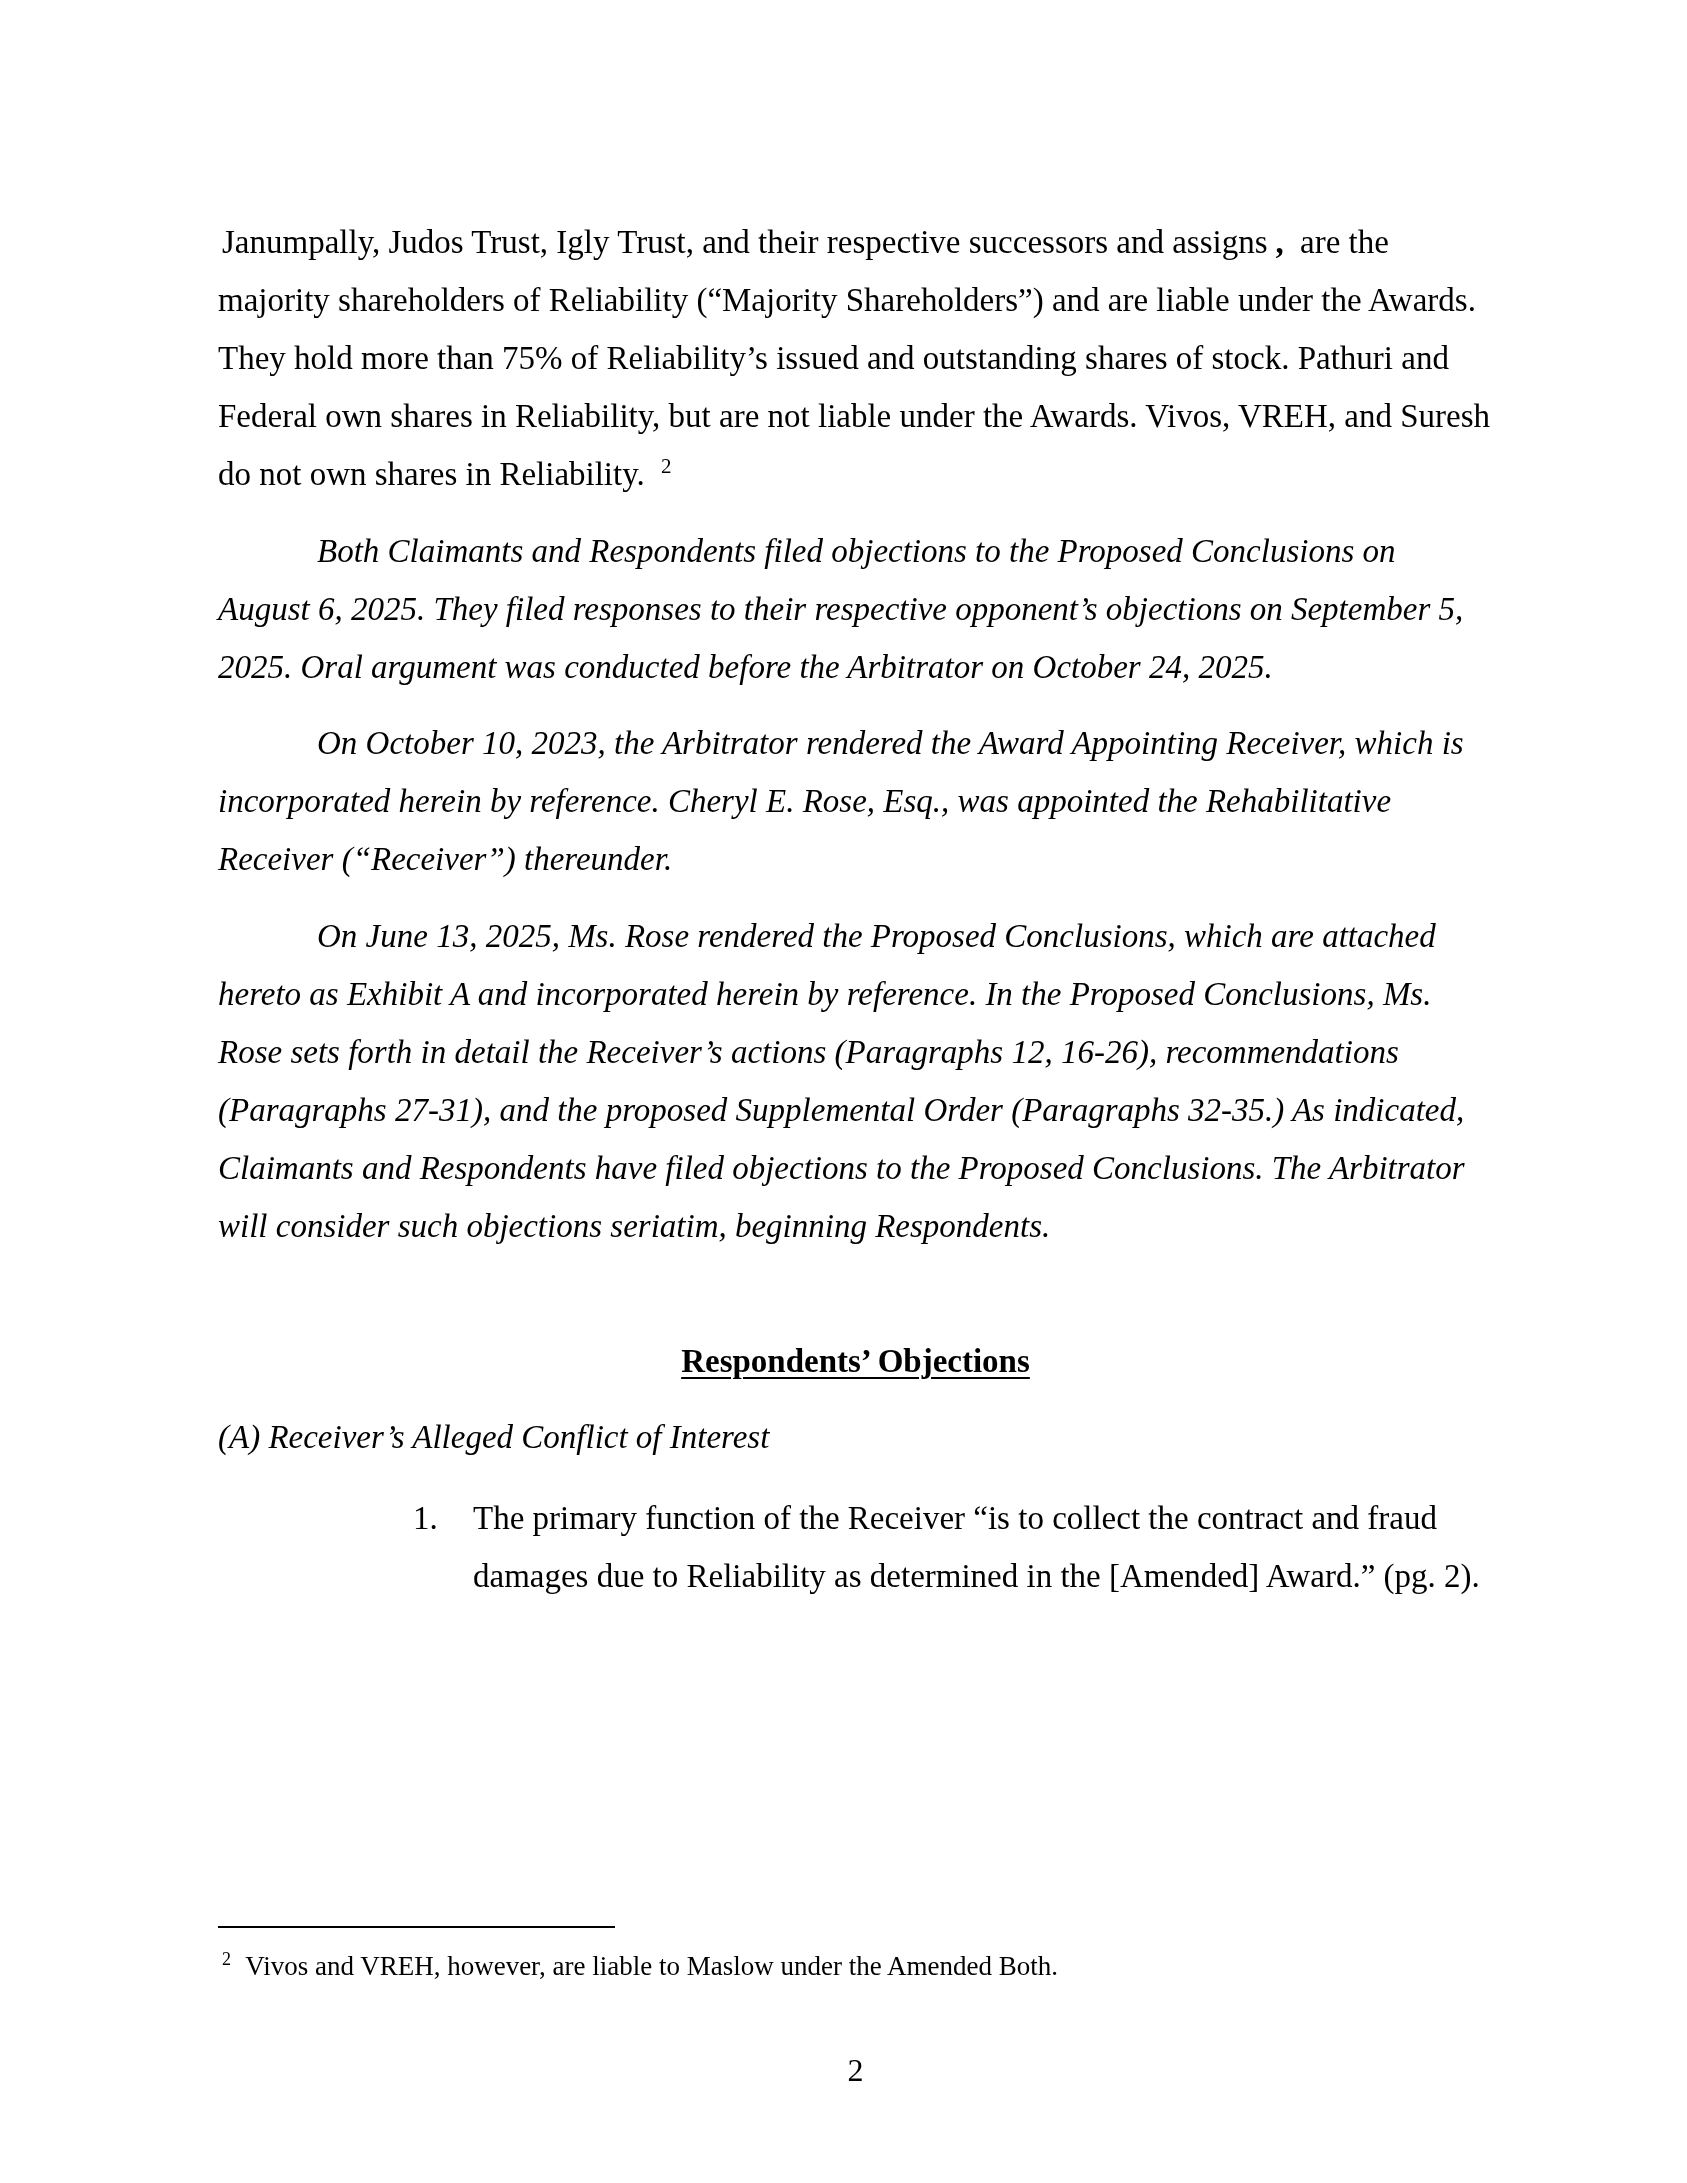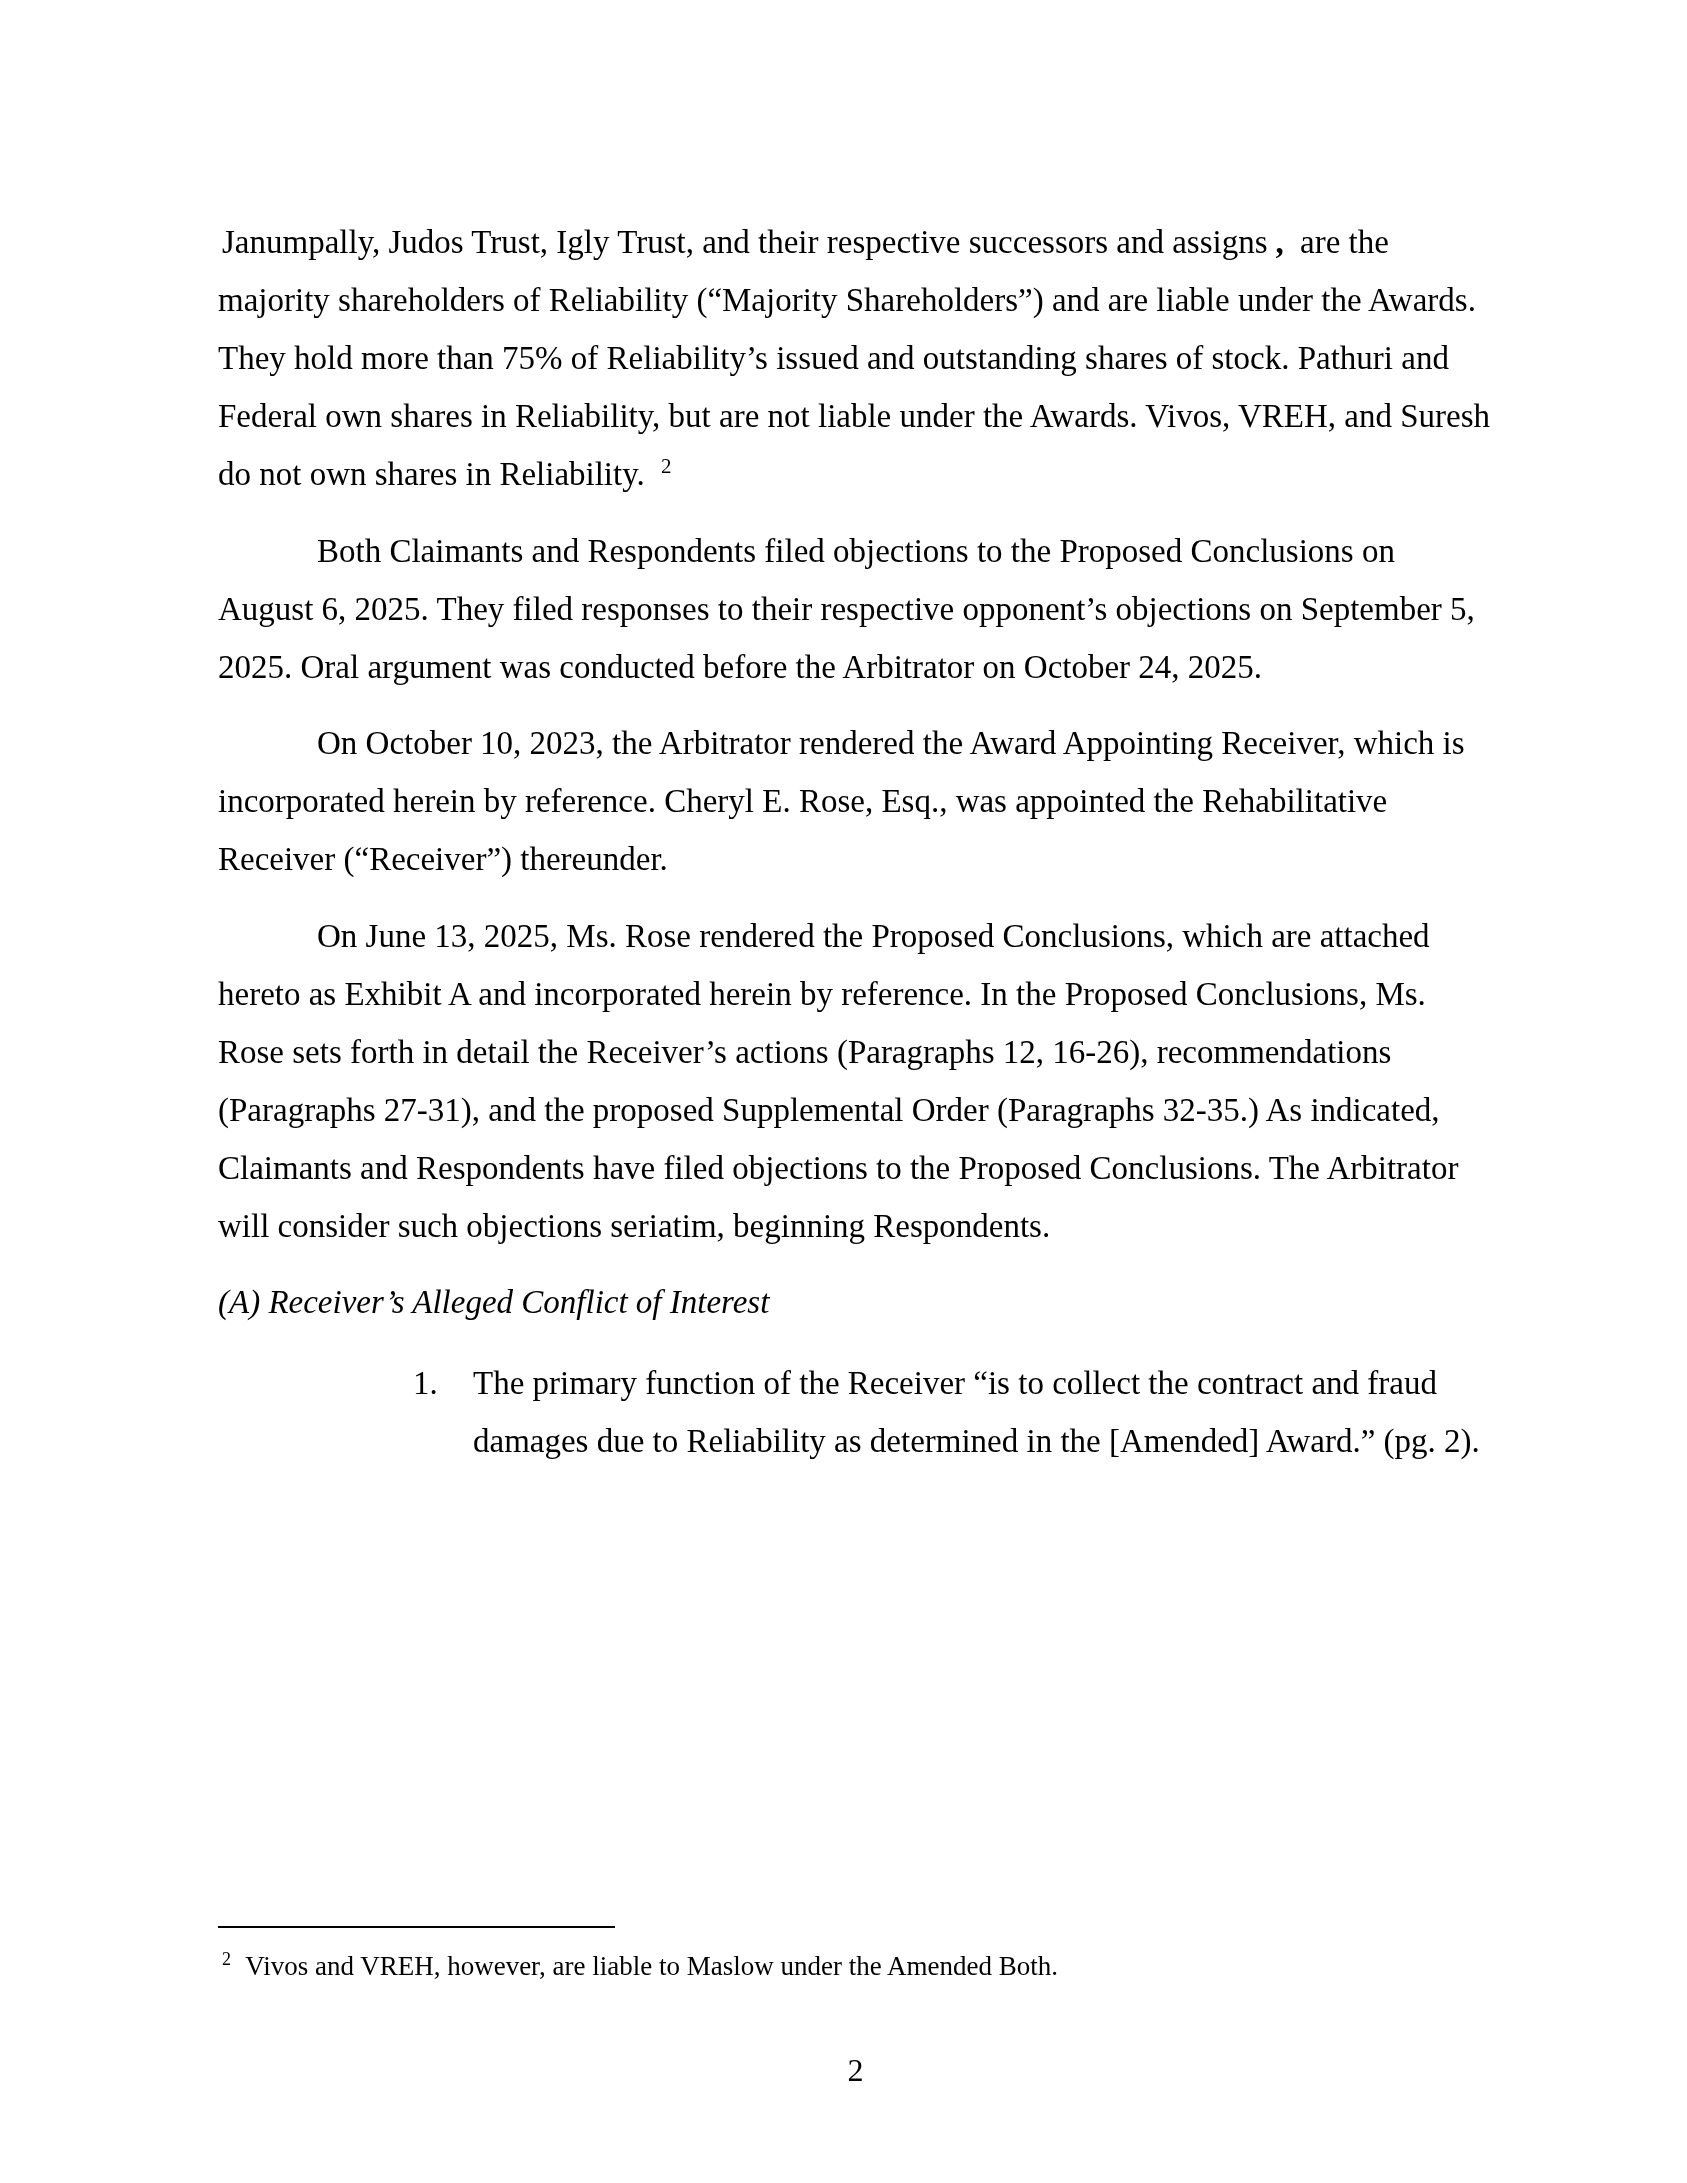--- a/index.html
+++ b/index.html
@@ -18,21 +18,21 @@
     left: 198px;
     right: 198px;
     top: 193px;
   }
   .para {
     font-size: 33px;
     line-height: 58px;
     text-align: left;
     margin-bottom: 18.5px;
   }
-  .indent { text-indent: 99px; }
+  .indent { text-indent: 99px; font-style: italic; }
   .heading {
     font-size: 33px;
     line-height: 58px;
     font-weight: bold;
     text-align: center;
     margin-top: 77px;
     margin-bottom: 18.5px;
   }
   .u { text-decoration: underline; text-decoration-thickness: 2px; text-underline-offset: 4.6px; }
   .italic-line {
@@ -94,20 +94,21 @@
 
     <p class="para"><span>Janumpally, Judos Trust, Igly Trust, and their respective successors and assigns</span><span class="b">,</span><span> are the majority shareholders of Reliability (“Majority Shareholders”) and are liable under the Awards. They hold more than 75% of Reliability’s issued and outstanding shares of stock. Pathuri and Federal own shares in Reliability, but are not liable under the Awards. Vivos, VREH, and Suresh do not own shares in Reliability. </span><sup class="fnref">2</sup></p>
 
     <p class="para indent">Both Claimants and Respondents filed objections to the Proposed Conclusions on August 6, 2025. They filed responses to their respective opponent’s objections on September 5, 2025. Oral argument was conducted before the Arbitrator on October 24, 2025.</p>
 
 
     <p class="para indent">On October 10, 2023, the Arbitrator rendered the Award Appointing Receiver, which is incorporated herein by reference. Cheryl E. Rose, Esq., was appointed the Rehabilitative Receiver (“Receiver”) thereunder.</p>
 
     <p class="para indent">On June 13, 2025, Ms. Rose rendered the Proposed Conclusions, which are attached hereto as Exhibit A and incorporated herein by reference. In the Proposed Conclusions, Ms. Rose sets forth in detail the Receiver’s actions (Paragraphs 12, 16-26), recommendations (Paragraphs 27-31), and the proposed Supplemental Order (Paragraphs 32-35.) As indicated, Claimants and Respondents have filed objections to the Proposed Conclusions. The Arbitrator will consider such objections seriatim, beginning Respondents.</p>
 
+    <h2 class="heading"><span class="u">Respondents’ Objections</span></h2>
 
     <p class="italic-line">(A) Receiver’s Alleged Conflict of Interest</p>
 
 
     <div class="list-item">
       <span class="num">1.</span>
       <span class="li-text">The primary function of the Receiver “is to collect the contract and fraud damages due to Reliability as determined in the [Amended] Award.” (pg. 2).</span>
     </div>
 
   </div>

